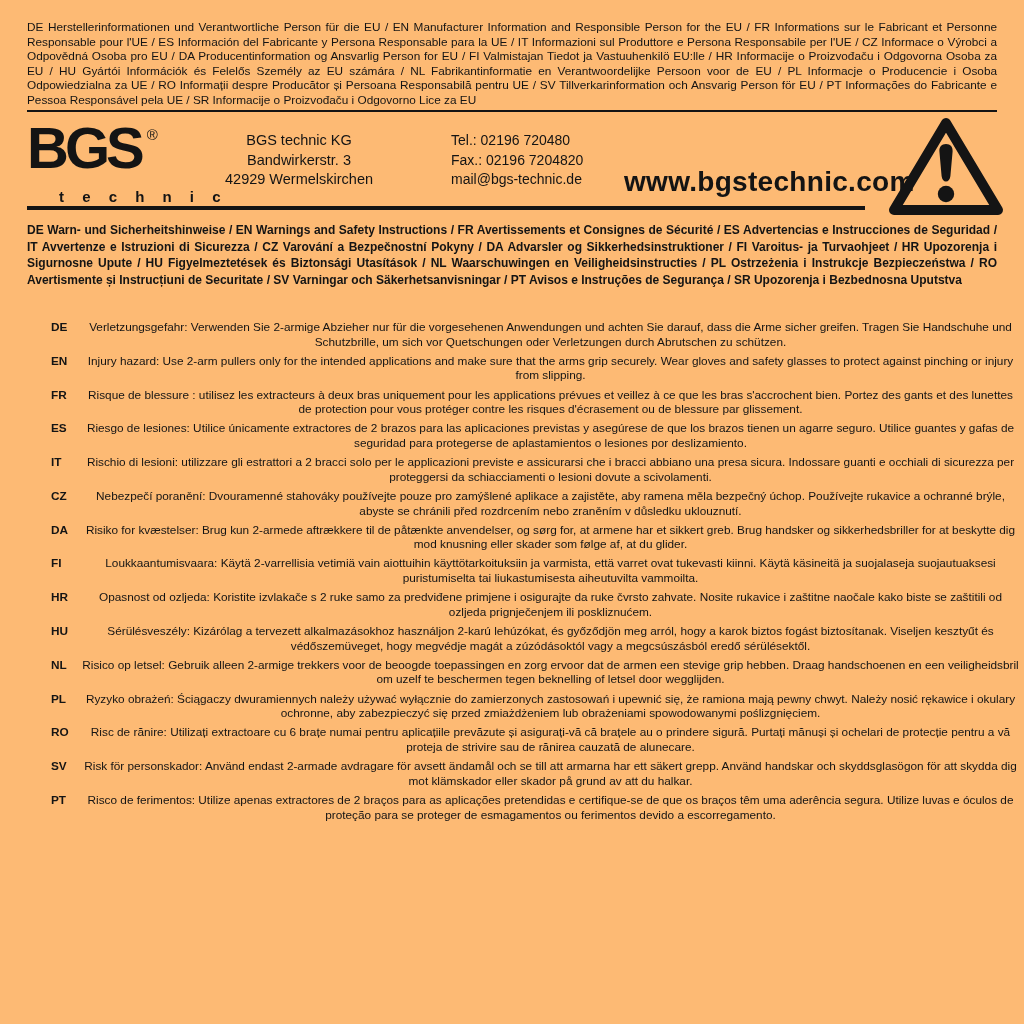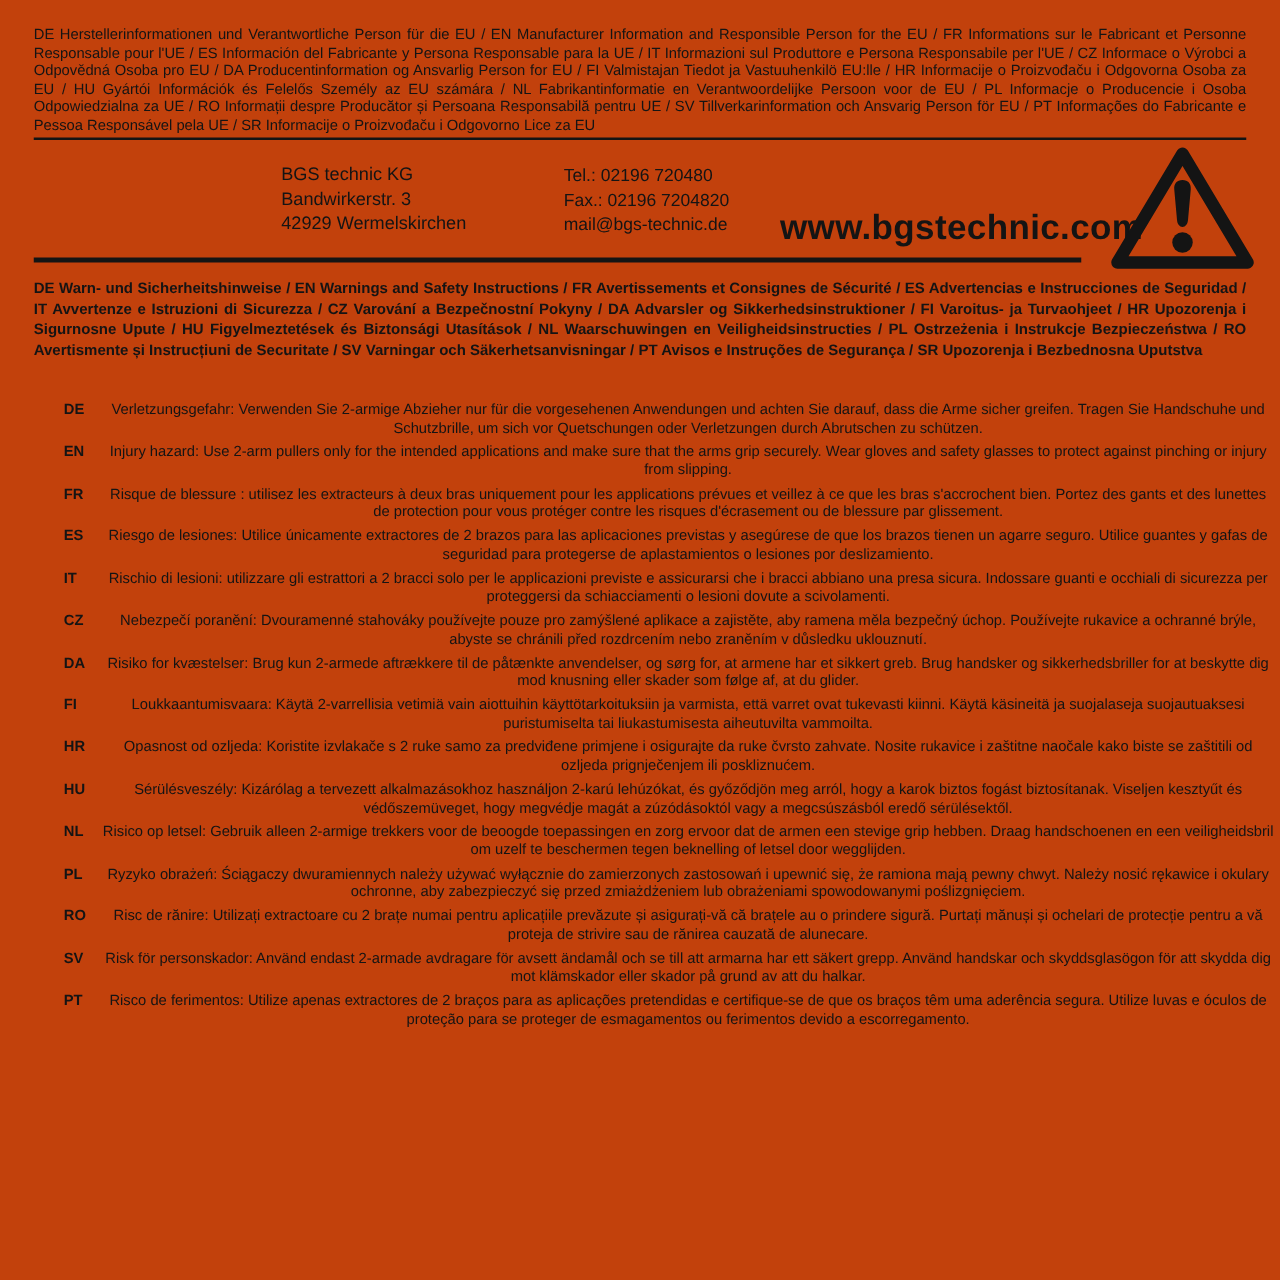--- a/index.html
+++ b/index.html
@@ -1,19 +1,19 @@
 <!DOCTYPE html>
 <html><head>
 <meta charset="utf-8">
 <style>
   html,body { margin:0; padding:0; background:#ffffff; }
   body { width:1024px; height:1024px; overflow:hidden; }
   .page {
     position:relative; width:1024px; height:1024px;
-    background:#c2410c; color:#141414;
+    background:#fdba74; color:#141414;
     font-family:"Liberation Sans", sans-serif;
     -webkit-font-smoothing:antialiased;
   }
   .top-langs {
     position:absolute; left:27px; top:20px; width:970px;
     font-size:11.8px; line-height:14.6px; text-align:justify;
   }
   .rule-thin {
     position:absolute; left:27px; top:110px; width:970px; height:2px;
     background:#141414;
@@ -25,21 +25,21 @@
     white-space:nowrap;
   }
   .logo-reg {
     font-size:15px; font-weight:400; letter-spacing:0;
     position:relative; top:-28px; left:6px;
   }
   .logo-sub {
     font-size:15px; font-weight:700; letter-spacing:7px;
     margin-top:-3px; margin-left:32px; white-space:nowrap;
   }
-  .addr { position:absolute; left:198px; top:13px; font-size:14.5px; line-height:19.5px; }
+  .addr { position:absolute; left:198px; top:13px; font-size:14.5px; line-height:19.5px;text-align:center; }
   .contact { position:absolute; left:403px; top:13px; font-size:14px; line-height:19.5px;margin-left:21px; }
   .site {
     position:absolute; left:597px; top:48px;
     font-size:28px; font-weight:700; letter-spacing:0.3px;
   }
   .warn-tri { position:absolute; left:886px; top:114px; width:120px; height:102px; }
   .rule-thick {
     position:absolute; left:27px; top:206px; width:838px; height:3.5px;
     background:#141414;
   }
@@ -55,20 +55,24 @@
 </head>
 <body>
 
 <div class="page">
 
   <div class="top-langs">DE Herstellerinformationen und Verantwortliche Person für die EU  /  EN Manufacturer Information and Responsible Person for the EU  /  FR Informations sur le Fabricant et Personne Responsable pour l'UE  /  ES Información del Fabricante y Persona Responsable para la UE  /  IT Informazioni sul Produttore e Persona Responsabile per l'UE  /  CZ Informace o Výrobci a Odpovědná Osoba pro EU  /  DA Producentinformation og Ansvarlig Person for EU  /  FI Valmistajan Tiedot ja Vastuuhenkilö EU:lle  /  HR Informacije o Proizvođaču i Odgovorna Osoba za EU  /  HU Gyártói Információk és Felelős Személy az EU számára  /  NL Fabrikantinformatie en Verantwoordelijke Persoon voor de EU  /  PL Informacje o Producencie i Osoba Odpowiedzialna za UE  /  RO Informații despre Producător și Persoana Responsabilă pentru UE  /  SV Tillverkarinformation och Ansvarig Person för EU  /  PT Informações do Fabricante e Pessoa Responsável pela UE  /  SR Informacije o Proizvođaču i Odgovorno Lice za EU</div>
 
   <div class="rule-thin"></div>
 
   <div class="brand">
+    <div class="logo">
+      <div class="logo-main"><span>BGS</span><span class="logo-reg">®</span></div>
+      <div class="logo-sub">t e c h n i c</div>
+    </div>
 
     <div class="addr">
       <div>BGS technic KG</div>
       <div>Bandwirkerstr. 3</div>
       <div>42929 Wermelskirchen</div>
     </div>
 
     <div class="contact">
       <div>Tel.: 02196 720480</div>
       <div>Fax.: 02196 7204820</div>
@@ -133,21 +137,21 @@
     <div class="witem">
       <div class="wcode">NL</div>
       <div class="wtext">Risico op letsel: Gebruik alleen 2-armige trekkers voor de beoogde toepassingen en zorg ervoor dat de armen een stevige grip hebben. Draag handschoenen en een veiligheidsbril om uzelf te beschermen tegen beknelling of letsel door wegglijden.</div>
     </div>
     <div class="witem">
       <div class="wcode">PL</div>
       <div class="wtext">Ryzyko obrażeń: Ściągaczy dwuramiennych należy używać wyłącznie do zamierzonych zastosowań i upewnić się, że ramiona mają pewny chwyt. Należy nosić rękawice i okulary ochronne, aby zabezpieczyć się przed zmiażdżeniem lub obrażeniami spowodowanymi poślizgnięciem.</div>
     </div>
     <div class="witem">
       <div class="wcode">RO</div>
-      <div class="wtext">Risc de rănire: Utilizați extractoare cu 2 brațe numai pentru aplicațiile prevăzute și asigurați-vă că brațele au o prindere sigură. Purtați mănuși și ochelari de protecție pentru a vă proteja de strivire sau de rănirea cauzată de alunecare.</div>
+      <div class="wtext">Risc de rănire: Utilizați extractoare cu 6 brațe numai pentru aplicațiile prevăzute și asigurați-vă că brațele au o prindere sigură. Purtați mănuși și ochelari de protecție pentru a vă proteja de strivire sau de rănirea cauzată de alunecare.</div>
     </div>
     <div class="witem">
       <div class="wcode">SV</div>
       <div class="wtext">Risk för personskador: Använd endast 2-armade avdragare för avsett ändamål och se till att armarna har ett säkert grepp. Använd handskar och skyddsglasögon för att skydda dig mot klämskador eller skador på grund av att du halkar.</div>
     </div>
     <div class="witem">
       <div class="wcode">PT</div>
       <div class="wtext">Risco de ferimentos: Utilize apenas extractores de 2 braços para as aplicações pretendidas e certifique-se de que os braços têm uma aderência segura. Utilize luvas e óculos de proteção para se proteger de esmagamentos ou ferimentos devido a escorregamento.</div>
     </div>
   </div>

